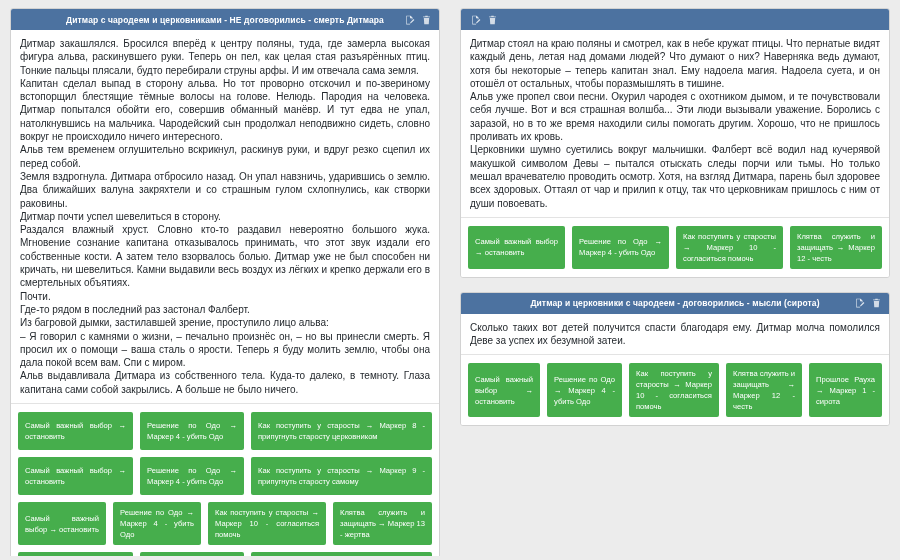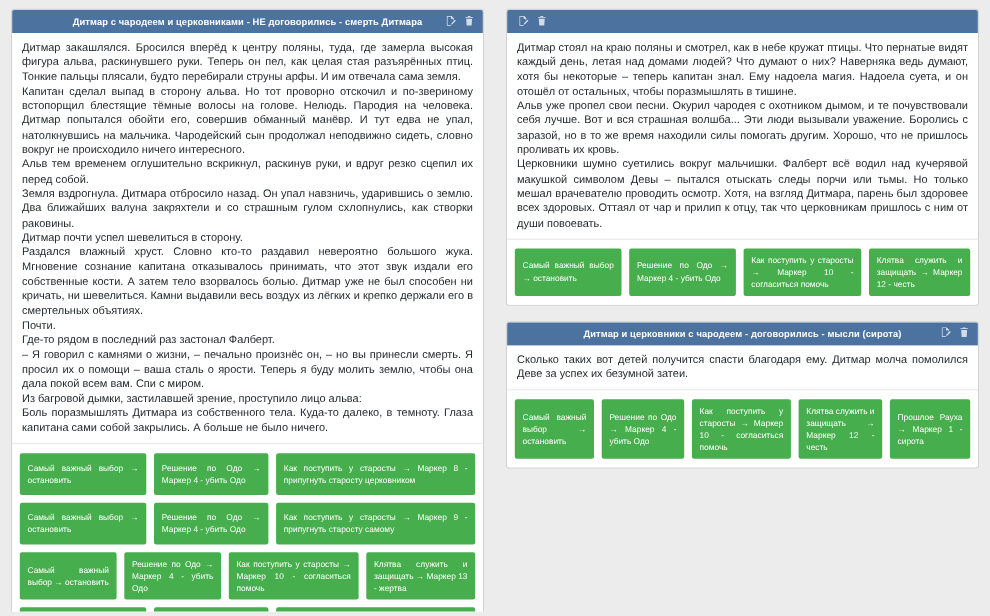--- a/index.html
+++ b/index.html
@@ -152,23 +152,23 @@
       </div>
       <div class="card-body">
           <p>Дитмар закашлялся. Бросился вперёд к центру поляны, туда, где замерла высокая фигура альва, раскинувшего руки. Теперь он пел, как целая стая разъярённых птиц. Тонкие пальцы плясали, будто перебирали струны арфы. И им отвечала сама земля.</p>
           <p>Капитан сделал выпад в сторону альва. Но тот проворно отскочил и по-звериному встопорщил блестящие тёмные волосы на голове. Нелюдь. Пародия на человека. Дитмар попытался обойти его, совершив обманный манёвр. И тут едва не упал, натолкнувшись на мальчика. Чародейский сын продолжал неподвижно сидеть, словно вокруг не происходило ничего интересного.</p>
           <p>Альв тем временем оглушительно вскрикнул, раскинув руки, и вдруг резко сцепил их перед собой.</p>
           <p>Земля вздрогнула. Дитмара отбросило назад. Он упал навзничь, ударившись о землю. Два ближайших валуна закряхтели и со страшным гулом схлопнулись, как створки раковины.</p>
           <p>Дитмар почти успел шевелиться в сторону.</p>
           <p>Раздался влажный хруст. Словно кто-то раздавил невероятно большого жука. Мгновение сознание капитана отказывалось принимать, что этот звук издали его собственные кости. А затем тело взорвалось болью. Дитмар уже не был способен ни кричать, ни шевелиться. Камни выдавили весь воздух из лёгких и крепко держали его в смертельных объятиях.</p>
           <p>Почти.</p>
           <p>Где-то рядом в последний раз застонал Фалберт.</p>
+          <p>Из багровой дымки, застилавшей зрение, проступило лицо альва:</p>
           <p>– Я говорил с камнями о жизни, – печально произнёс он, – но вы принесли смерть. Я просил их о помощи – ваша сталь о ярости. Теперь я буду молить землю, чтобы она дала покой всем вам. Спи с миром.</p>
-          <p>Из багровой дымки, застилавшей зрение, проступило лицо альва:</p>
-          <p>Боль поразмышлять Дитмара из собственного тела. Куда-то далеко, в темноту. Глаза капитана сами собой закрылись. А больше не было ничего.</p>
+          <p>Альв выдавливала Дитмара из собственного тела. Куда-то далеко, в темноту. Глаза капитана сами собой закрылись. А больше не было ничего.</p>
         </div>
       <div class="choices">
         <div class="choice-row c1r1">
           <button class="choice-btn b1">Самый важный выбор → остановить</button>
           <button class="choice-btn b2">Решение по Одо → Маркер 4 - убить Одо</button>
           <button class="choice-btn b3">Как поступить у старосты → Маркер 8 - припугнуть старосту церковником</button>
         </div>
         <div class="choice-row c1r2">
           <button class="choice-btn b1">Самый важный выбор → остановить</button>
           <button class="choice-btn b2">Решение по Одо → Маркер 4 - убить Одо</button>

